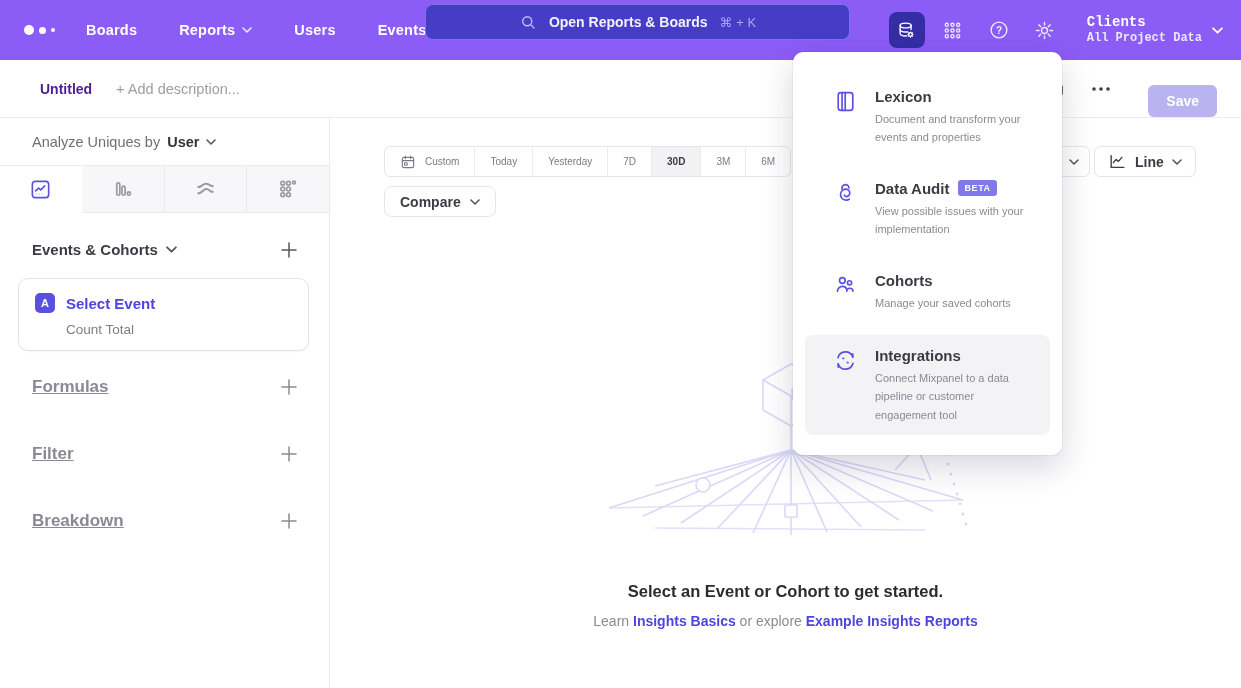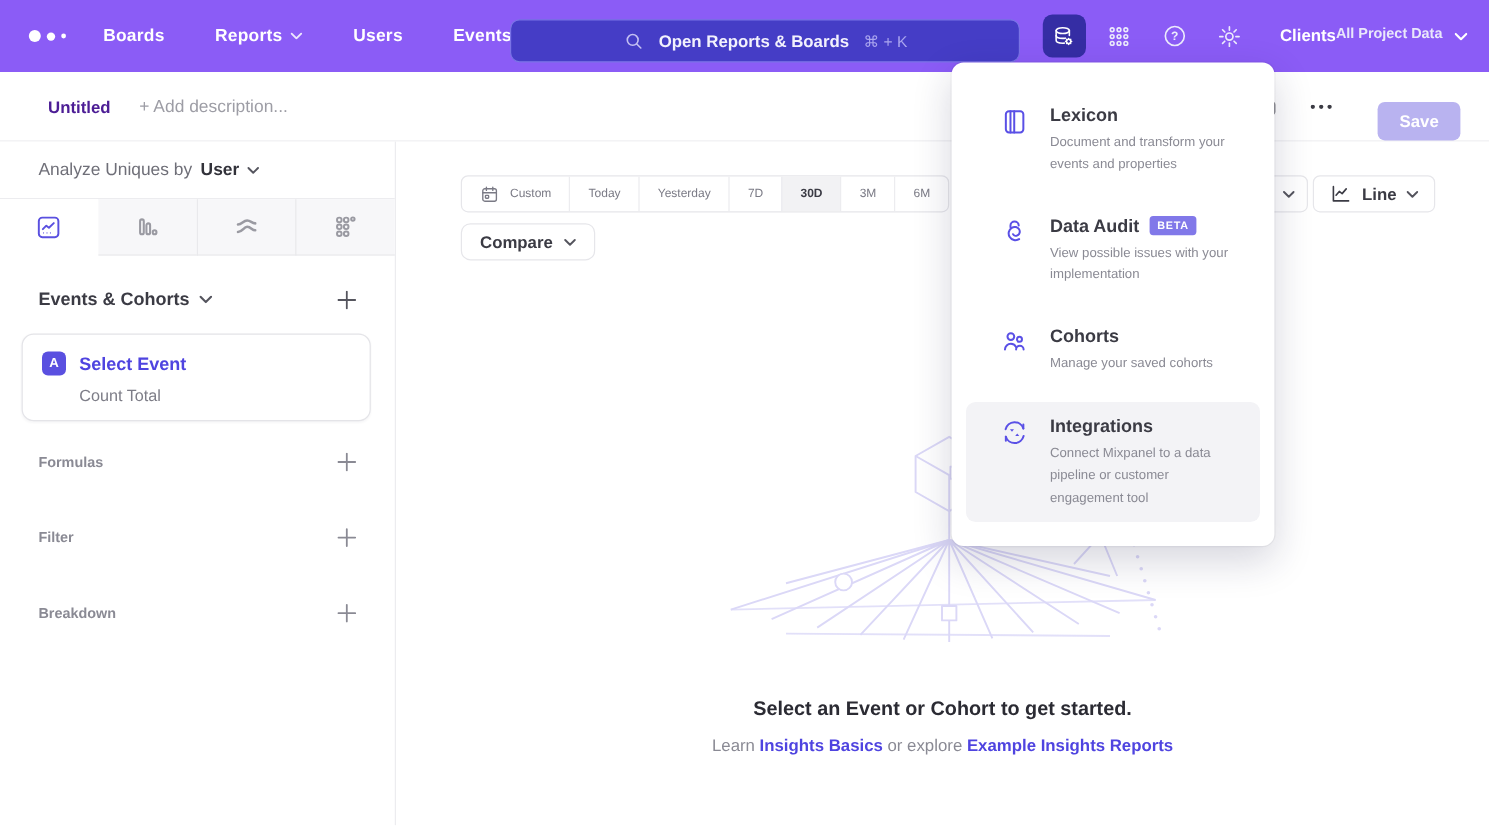--- a/index.html
+++ b/index.html
@@ -10,28 +10,28 @@
   
   .topnav { position:relative; height:60px; background:#8b5cf6; display:flex; align-items:center; padding-left:24px; }
   .logo { display:flex; align-items:center; gap:5px; width:46px; cursor:pointer; }
   .logo i { display:block; border-radius:50%; background:#fff; }
   .logo i:nth-child(1){ width:10px; height:10px; }
   .logo i:nth-child(2){ width:7px; height:7px; }
   .logo i:nth-child(3){ width:4px; height:4px; }
   .navlinks { display:flex; align-items:center; gap:42px; margin-left:16px; }
   .navlink { color:#fff; font-size:14.5px; font-weight:700; letter-spacing:.2px; display:flex; align-items:center; gap:7px; cursor:pointer; }
   .navlink svg { opacity:.85; }
-  .searchbar { position:absolute; left:425px; top:16px; width:425px; height:36px; background:#453dc6; border:1px solid #7a73e6; border-radius:8px; display:flex; align-items:center; justify-content:center; gap:12px; cursor:text; }
+  .searchbar { position:absolute; left:425px; top:4px; width:425px; height:36px; background:#453dc6; border:1px solid #7a73e6; border-radius:8px; display:flex; align-items:center; justify-content:center; gap:12px; cursor:text; }
   .searchbar .ph { color:#f2f1fd; font-size:14px; font-weight:700; }
   .searchbar .kbd { color:#aaa5ef; font-size:13px; font-weight:400; }
   .nav-right { position:absolute; right:18px; top:0; height:60px; display:flex; align-items:center; gap:10px; }
   .navicon { width:36px; height:36px; border-radius:8px; display:flex; align-items:center; justify-content:center; cursor:pointer; }
   .navicon.active { background:#352da4; }
   .account { display:flex; align-items:center; margin-left:14px; cursor:pointer; }
-  .account .txt { display:flex; flex-direction:row; line-height:1.25; }
+  .account .txt { display:flex; flex-direction:column; line-height:1.25;font-family:Liberation Mono, monospace; }
   .account .org { color:#fff; font-size:14px; font-weight:700; }
   .account .proj { color:#e9e7fb; font-size:12px; font-weight:700; }
   .account svg { margin-left:10px; }
 
   
   .header { height:58px; border-bottom:1px solid #ececef; display:flex; align-items:center; padding:0 24px 0 40px; background:#fff; }
   .title { font-size:14px; font-weight:700; color:#4c1d95; cursor:text; }
   .desc { margin-left:24px; font-size:14.5px; color:#9d9da5; cursor:text; }
   .header .spacer { flex:1; }
   .hbtn { width:30px; height:30px; display:flex; align-items:center; justify-content:center; cursor:pointer; border-radius:6px; }
@@ -52,21 +52,21 @@
   .events-head .lbl { font-size:15px; font-weight:700; color:#3b3b44; }
   .events-head .chev { margin-left:8px; display:flex; }
   .events-head .plus { margin-left:auto; display:flex; cursor:pointer; }
   .event-card { margin:20px 20px 0 18px; border:1px solid #e4e4e8; border-radius:10px; background:#fff; padding:14px 16px 13px; box-shadow:0 1px 2px rgba(20,20,40,.04); cursor:pointer; }
   .event-card .row1 { display:flex; align-items:center; }
   .badge-a { width:20px; height:20px; border-radius:5px; background:#5a50e0; color:#fff; font-size:11px; font-weight:700; display:flex; align-items:center; justify-content:center; }
   .event-card .ev-title { margin-left:11px; color:#4f44e0; font-size:15px; font-weight:700; }
   .event-card .ev-sub { margin:9px 0 0 31px; color:#7d7d87; font-size:13.5px; }
   .side-row { display:flex; align-items:center; padding:0 32px; margin-top:47px; }
   .side-row.first { margin-top:26px; }
-  .side-row .lbl { color:#8a8a94; font-size:12px; font-weight:600; }
+  .side-row .lbl { color:#8a8a94; font-size:17px; font-weight:600;text-decoration:underline; }
   .side-row .plus { margin-left:auto; display:flex; cursor:pointer; }
 
   .main { flex:1; position:relative; background:#fff; }
 
   
   .seg-wrap { position:absolute; left:54px; top:28px; display:flex; height:31px; border:1px solid #e6e6ea; border-radius:6px; background:#fff; overflow:hidden; }
   .seg { display:flex; align-items:center; padding:0 15px; font-size:10px; color:#7a7a85; border-left:1px solid #ececef; white-space:nowrap; cursor:pointer; gap:9px; }
   .seg:first-child { border-left:none; }
   .seg.sel { background:#f2f2f4; color:#3b3b44; font-weight:700;justify-content:flex-end; }
   .compare-btn { position:absolute; left:54px; top:68px; height:31px; border:1px solid #e6e6ea; border-radius:8px; background:#fff; display:flex; align-items:center; gap:9px; padding:0 15px; font-size:14px; font-weight:600; color:#3b3b44; cursor:pointer; }

